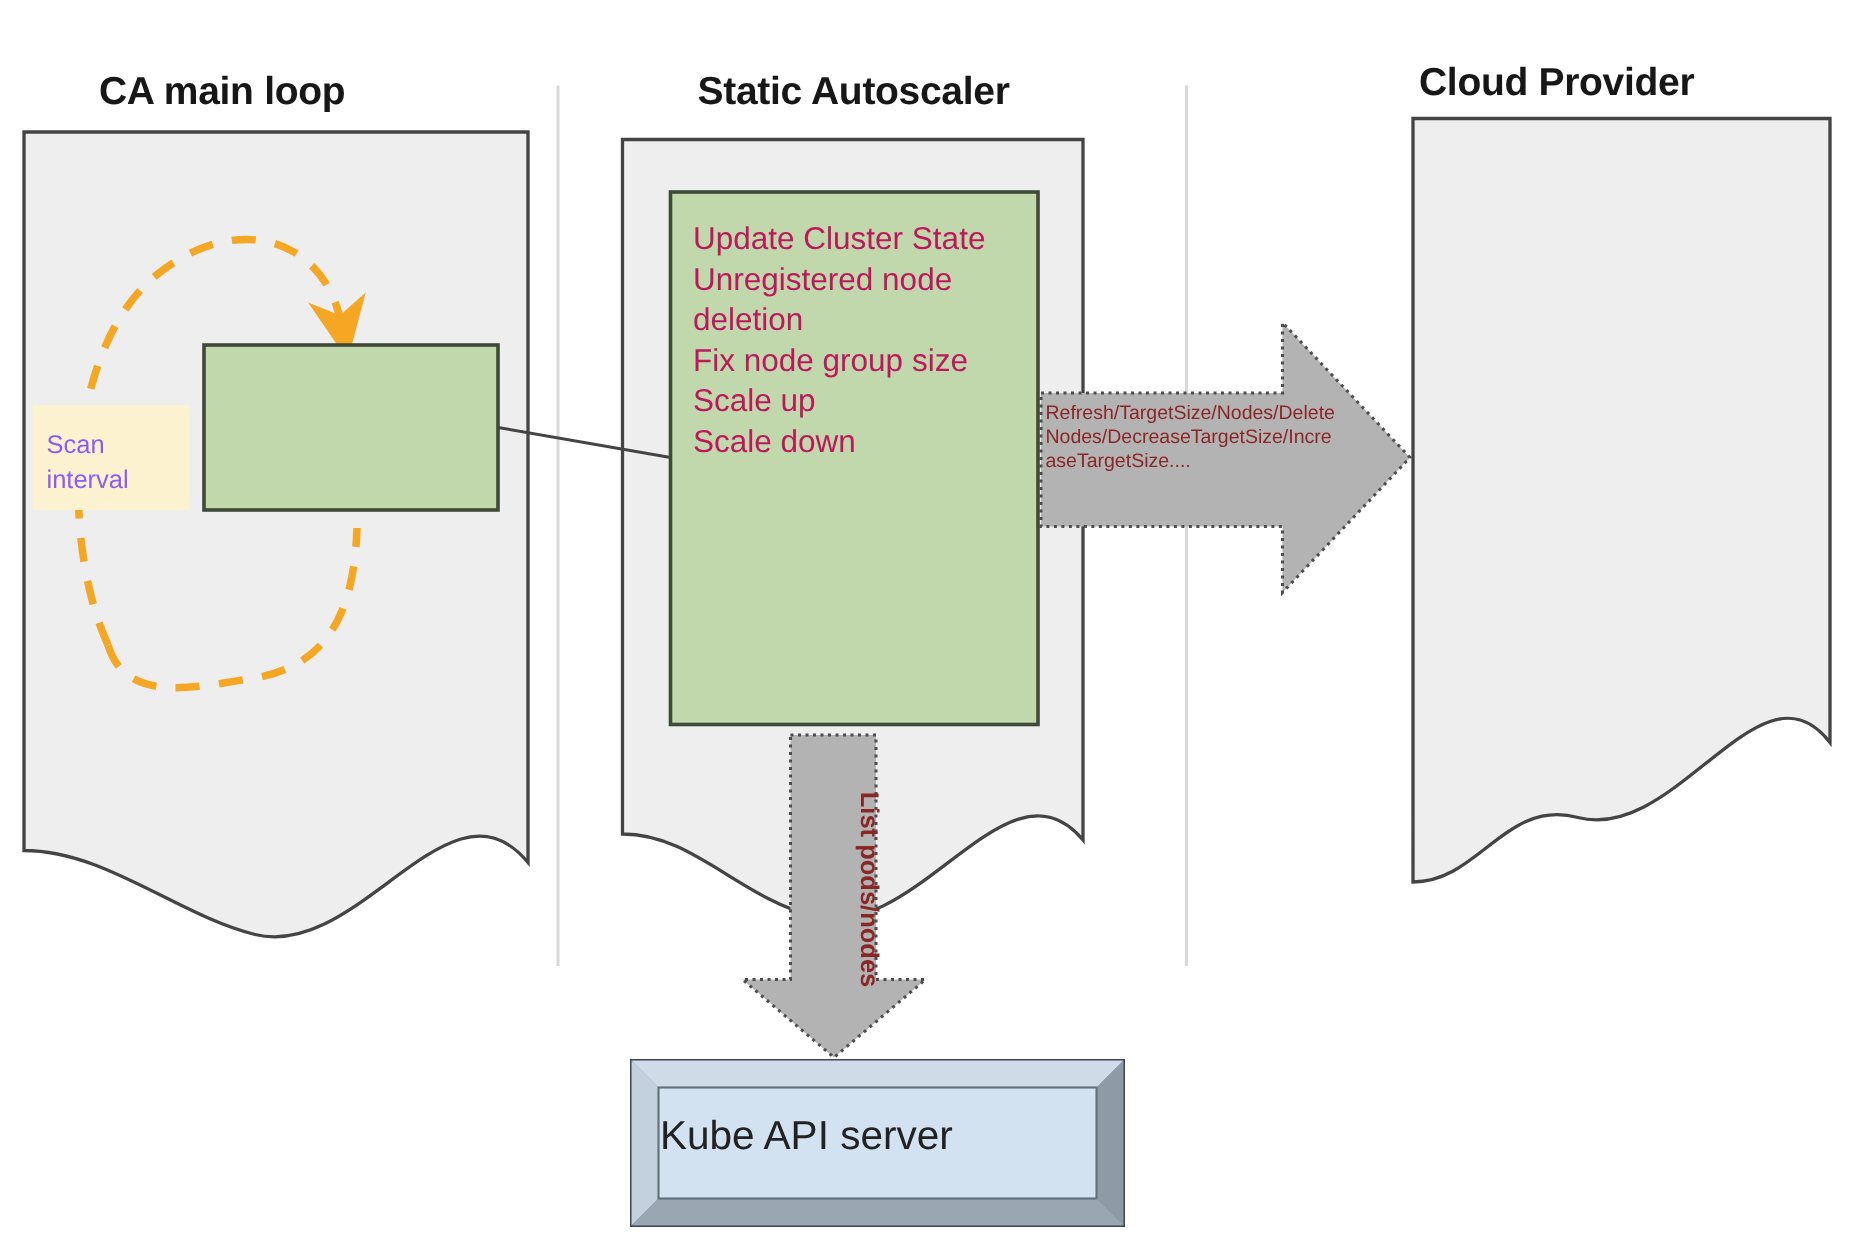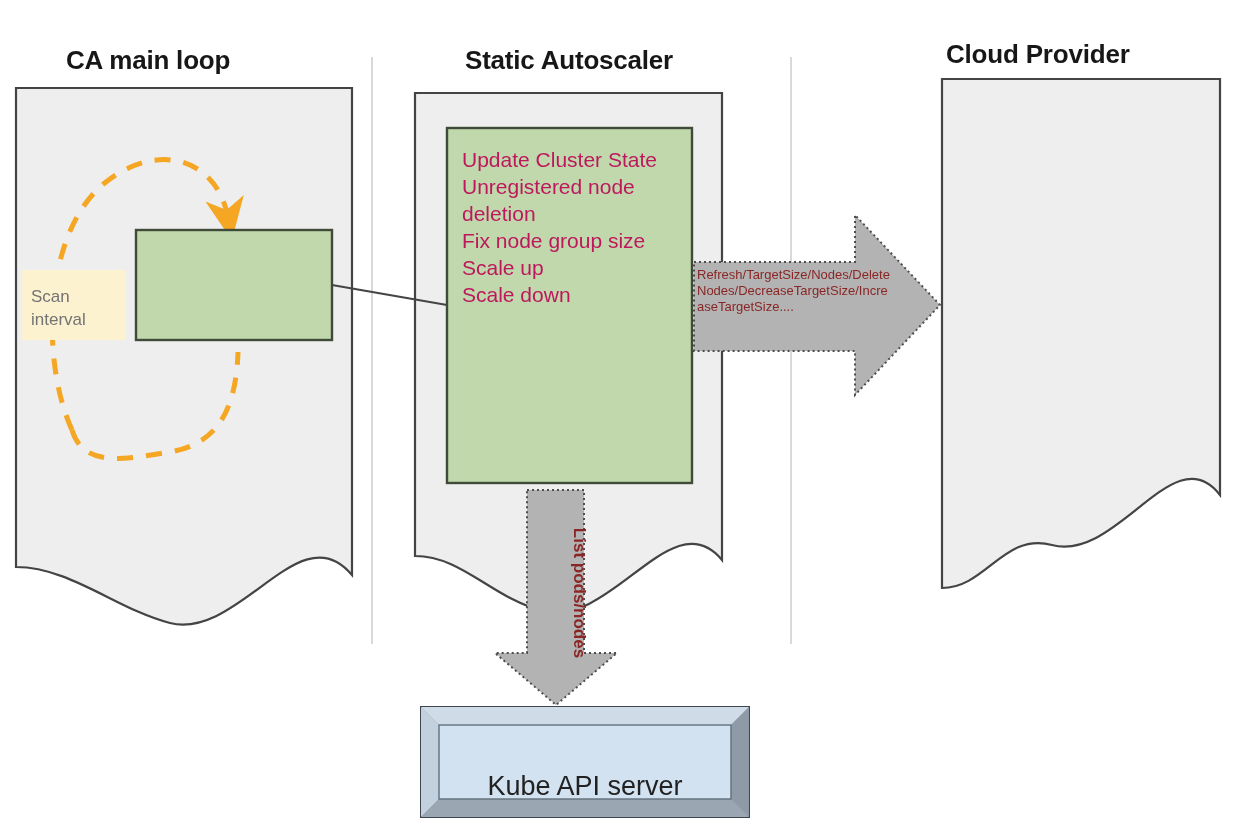--- a/index.html
+++ b/index.html
@@ -54,33 +54,32 @@
     top: 146px;
     width: 240px;
   }
   #scan-text {
     position: absolute;
     left: 31px;
     top: 285px;
     width: 90px;
     font-size: 17px;
     line-height: 23px;
-    color: #737373;
+    color: #8b5cf6;
     white-space: pre-line;
   }
   #kube-text {
     position: absolute;
     left: 440px;
     top: 742px;
     width: 290px;
-    text-align: center;
+    text-align: left;
     font-size: 27px;
     color: #222222;
     white-space: nowrap;
-    margin-top: 29px;
   }
   #cloud-arrow-text {
     position: absolute;
     left: 697px;
     top: 267px;
     width: 196px;
     text-align: left;
     font-size: 13px;
     line-height: 16px;
     color: #8a2626;

